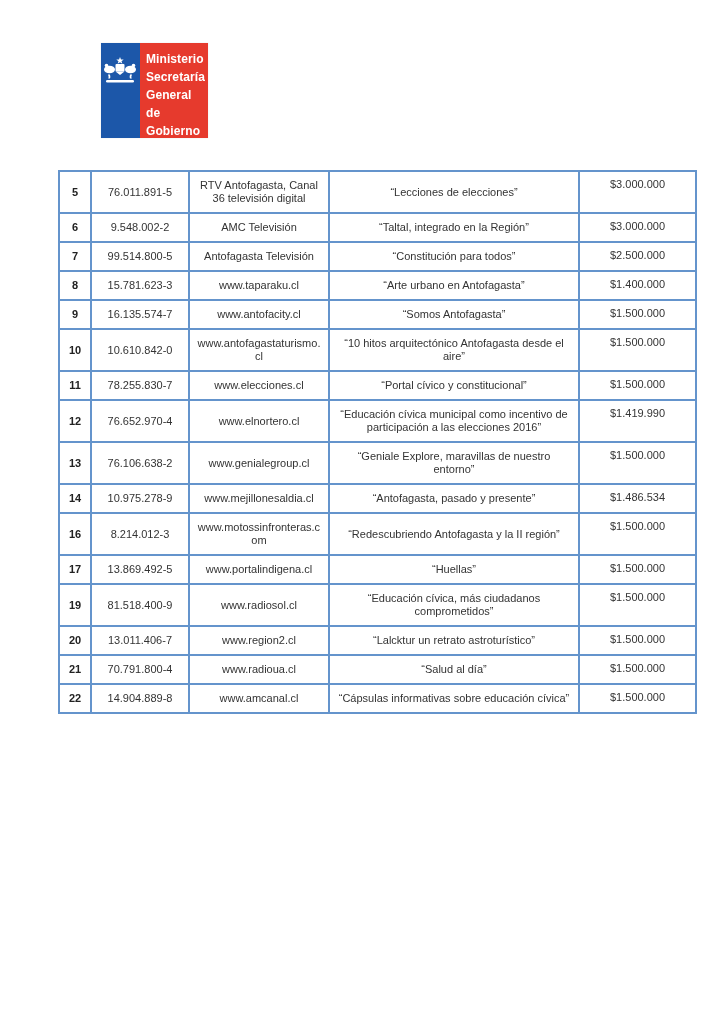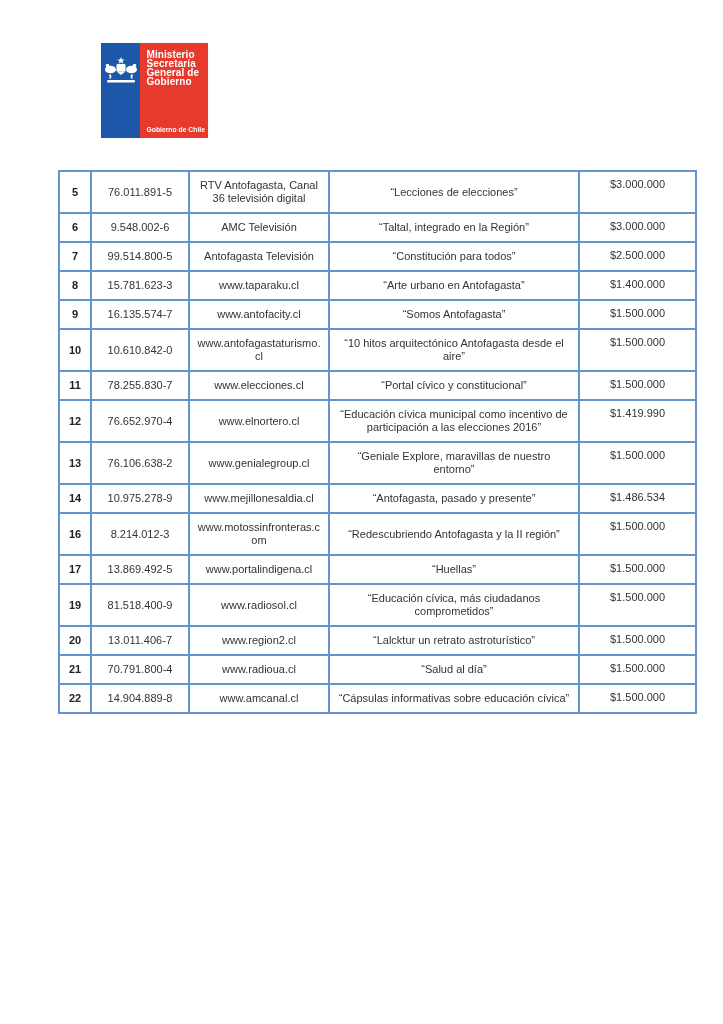--- a/index.html
+++ b/index.html
@@ -40,23 +40,23 @@
     flex: 1;
     background: #e63a2d;
     color: #ffffff;
     display: flex;
     flex-direction: column;
     justify-content: space-between;
     box-sizing: border-box;
     padding: 7px 3px 5px 6px;
   }
   .logo-ministry {
-    font-size: 10px;
+    font-size: 12px;
     font-weight: bold;
-    line-height: 9px;
+    line-height: 18px;
     white-space: pre-line;
     letter-spacing: 0.1px;
   }
   .logo-footer {
     font-size: 6.8px;
     font-weight: bold;
     white-space: nowrap;
   }
 
   
@@ -130,21 +130,21 @@
     <tbody>
         <tr>
           <td class="cell-num">5</td>
           <td class="cell-rut">76.011.891-5</td>
           <td class="cell-medio">RTV Antofagasta, Canal 36 televisión digital</td>
           <td class="cell-proyecto">“Lecciones de elecciones”</td>
           <td class="cell-monto">$3.000.000</td>
         </tr>
         <tr>
           <td class="cell-num">6</td>
-          <td class="cell-rut">9.548.002-6</td>
+          <td class="cell-rut">9.548.002-2</td>
           <td class="cell-medio">AMC Televisión</td>
           <td class="cell-proyecto">“Taltal, integrado en la Región”</td>
           <td class="cell-monto">$3.000.000</td>
         </tr>
         <tr>
           <td class="cell-num">7</td>
           <td class="cell-rut">99.514.800-5</td>
           <td class="cell-medio">Antofagasta Televisión</td>
           <td class="cell-proyecto">“Constitución para todos”</td>
           <td class="cell-monto">$2.500.000</td>

